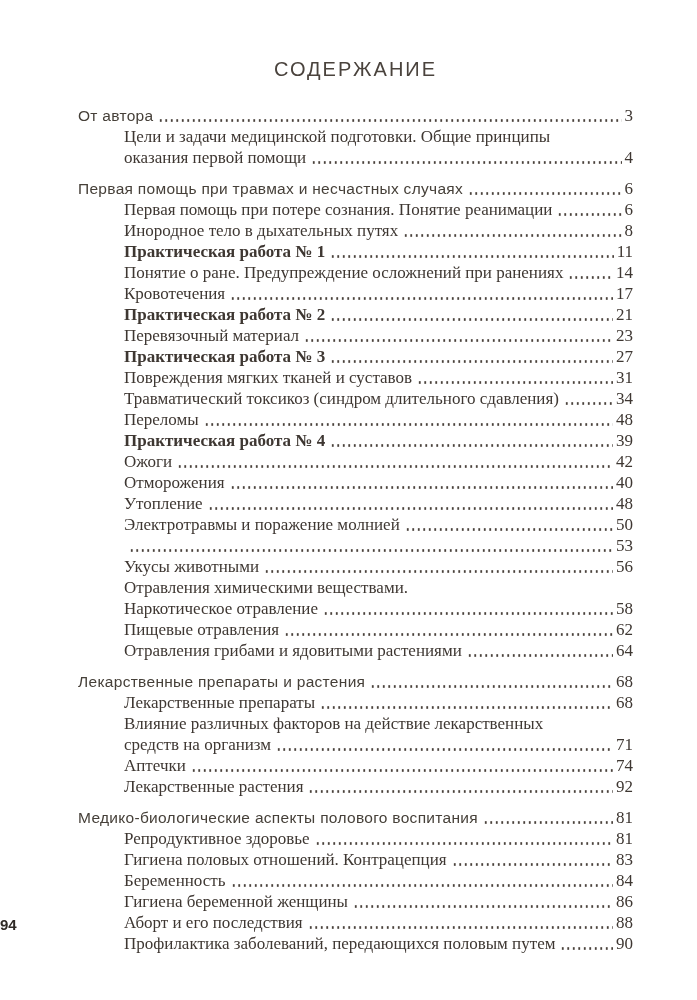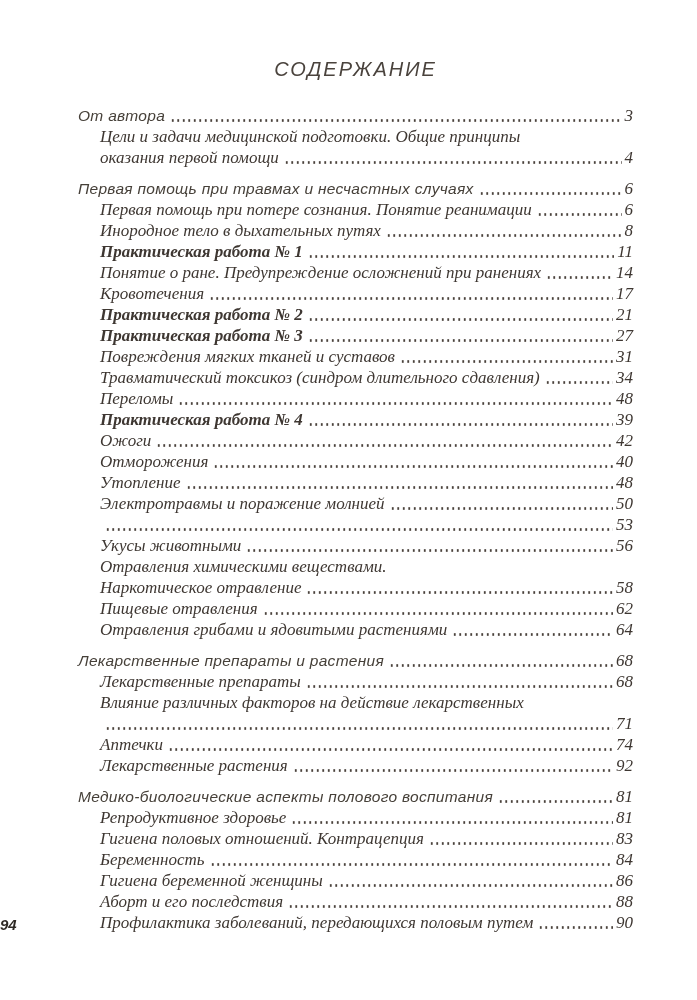--- a/index.html
+++ b/index.html
@@ -9,21 +9,20 @@
     font-family: "Liberation Serif", serif;
     color: #3e3732;
     overflow: hidden;
   }
   .page {
     position: relative;
     width: 697px; height: 836px;
     background: #ffffff;
     box-sizing: border-box;
     padding: 58px 64px 0 78px;
-    font-style: italic;
   }
   .toc-title {
     text-align: center;
     font-family: "Liberation Sans", sans-serif;
     font-weight: 400;
     font-size: 20px;
     letter-spacing: 2px;
     color: #4a433d;
     margin-bottom: 24px;
   }
@@ -46,21 +45,21 @@
     font-size: 17px;
     color: #3e3732;
   }
   .bold .label, .bold .firstline { font-weight: 700; }
   .sans .row {
     font-family: "Liberation Sans", sans-serif;
     font-size: 15.5px;
     letter-spacing: 0.3px;
     color: #464039;
   }
-  .indent { margin-left: 22px; }
+  .indent { margin-left: 46px; }
   .label { flex: 0 0 auto; }
   .leader {
     flex: 1 1 auto;
     min-width: 12px;
     align-self: stretch;
     margin: 0 3px 0 5px;
     background-image: radial-gradient(circle, #4a423c 1.05px, rgba(0,0,0,0) 1.35px);
     background-size: 5.5px 3px;
     background-repeat: repeat-x;
     background-position: left calc(100% - 4px);
@@ -148,20 +147,27 @@
           <span class="pagenum">17</span>
         </div>
       </div>
       <div class="entry bold indent">
         <div class="row">
           <span class="label">Практическая работа № 2</span>
           <span class="leader"></span>
           <span class="pagenum">21</span>
         </div>
       </div>
+      <div class="entry serif indent">
+        <div class="row">
+          <span class="label">Перевязочный материал</span>
+          <span class="leader"></span>
+          <span class="pagenum">23</span>
+        </div>
+      </div>
       <div class="entry bold indent">
         <div class="row">
           <span class="label">Практическая работа № 3</span>
           <span class="leader"></span>
           <span class="pagenum">27</span>
         </div>
       </div>
       <div class="entry serif indent">
         <div class="row">
           <span class="label">Повреждения мягких тканей и суставов</span>
@@ -264,20 +270,21 @@
       <div class="entry serif indent">
         <div class="row">
           <span class="label">Лекарственные препараты</span>
           <span class="leader"></span>
           <span class="pagenum">68</span>
         </div>
       </div>
       <div class="entry serif indent">
         <div class="firstline">Влияние различных факторов на действие лекарственных</div>
         <div class="row">
+          <span class="label">средств на организм</span>
           <span class="leader"></span>
           <span class="pagenum">71</span>
         </div>
       </div>
       <div class="entry serif indent">
         <div class="row">
           <span class="label">Аптечки</span>
           <span class="leader"></span>
           <span class="pagenum">74</span>
         </div>

